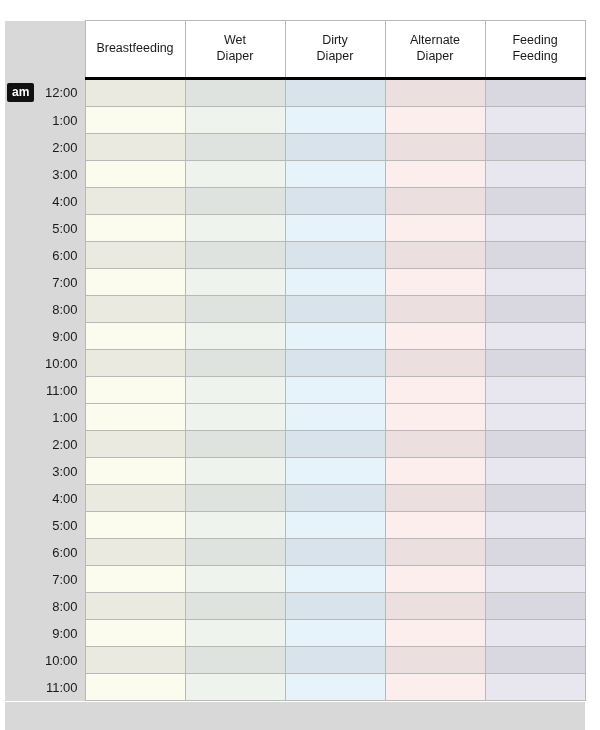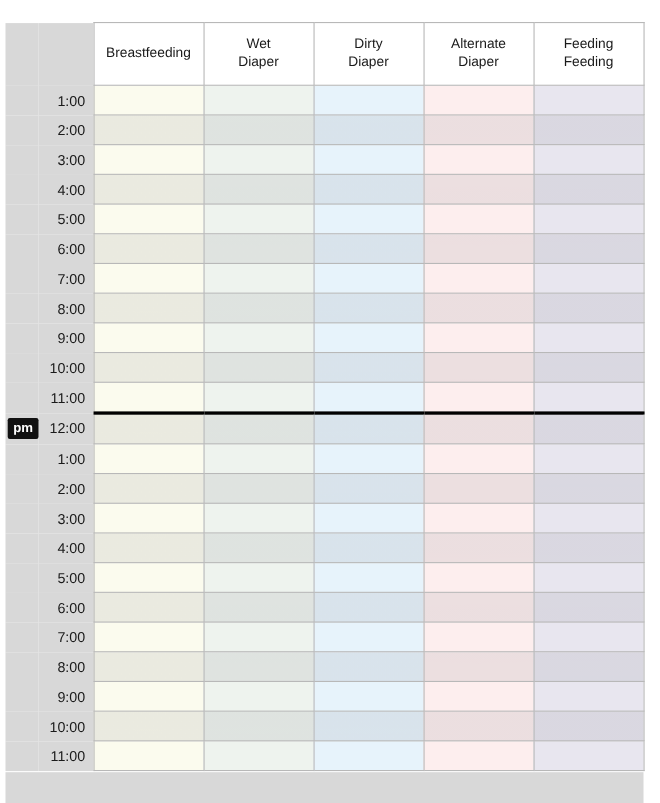--- a/index.html
+++ b/index.html
@@ -136,20 +136,29 @@
         <th class="blank-period"></th>
         <th class="blank-time"></th>
         <th><span>Breastfeeding</span></th>
         <th><span>Wet</span><br><span>Diaper</span></th>
         <th><span>Dirty</span><br><span>Diaper</span></th>
         <th><span>Alternate</span><br><span>Diaper</span></th>
         <th><span>Feeding</span><br><span>Feeding</span></th>
       </tr>
     </thead>
     <tbody id="tracker-body">
+        <tr class="hour-row major">
+          <td class="period"><span class="badge">am</span></td>
+          <td class="time">12:00</td>
+          <td class="cell" style="background: linear-gradient(rgba(120, 120, 130, 0.13), rgba(120, 120, 130, 0.13)) rgb(251, 251, 238);"></td>
+          <td class="cell" style="background: linear-gradient(rgba(120, 120, 130, 0.13), rgba(120, 120, 130, 0.13)) rgb(238, 243, 238);"></td>
+          <td class="cell" style="background: linear-gradient(rgba(120, 120, 130, 0.13), rgba(120, 120, 130, 0.13)) rgb(231, 243, 251);"></td>
+          <td class="cell" style="background: linear-gradient(rgba(120, 120, 130, 0.13), rgba(120, 120, 130, 0.13)) rgb(253, 238, 238);"></td>
+          <td class="cell" style="background: linear-gradient(rgba(120, 120, 130, 0.13), rgba(120, 120, 130, 0.13)) rgb(232, 230, 239);"></td>
+        </tr>
         <tr class="hour-row">
           <td class="period"></td>
           <td class="time">1:00</td>
           <td class="cell" style="background: rgb(251, 251, 238);"></td>
           <td class="cell" style="background: rgb(238, 243, 238);"></td>
           <td class="cell" style="background: rgb(231, 243, 251);"></td>
           <td class="cell" style="background: rgb(253, 238, 238);"></td>
           <td class="cell" style="background: rgb(232, 230, 239);"></td>
         </tr>
         <tr class="hour-row">
@@ -234,29 +243,20 @@
           <td class="cell" style="background: linear-gradient(rgba(120, 120, 130, 0.13), rgba(120, 120, 130, 0.13)) rgb(232, 230, 239);"></td>
         </tr>
         <tr class="hour-row">
           <td class="period"></td>
           <td class="time">11:00</td>
           <td class="cell" style="background: rgb(251, 251, 238);"></td>
           <td class="cell" style="background: rgb(238, 243, 238);"></td>
           <td class="cell" style="background: rgb(231, 243, 251);"></td>
           <td class="cell" style="background: rgb(253, 238, 238);"></td>
           <td class="cell" style="background: rgb(232, 230, 239);"></td>
-        </tr>
-        <tr class="hour-row major">
-          <td class="period"><span class="badge">pm</span></td>
-          <td class="time">12:00</td>
-          <td class="cell" style="background: linear-gradient(rgba(120, 120, 130, 0.13), rgba(120, 120, 130, 0.13)) rgb(251, 251, 238);"></td>
-          <td class="cell" style="background: linear-gradient(rgba(120, 120, 130, 0.13), rgba(120, 120, 130, 0.13)) rgb(238, 243, 238);"></td>
-          <td class="cell" style="background: linear-gradient(rgba(120, 120, 130, 0.13), rgba(120, 120, 130, 0.13)) rgb(231, 243, 251);"></td>
-          <td class="cell" style="background: linear-gradient(rgba(120, 120, 130, 0.13), rgba(120, 120, 130, 0.13)) rgb(253, 238, 238);"></td>
-          <td class="cell" style="background: linear-gradient(rgba(120, 120, 130, 0.13), rgba(120, 120, 130, 0.13)) rgb(232, 230, 239);"></td>
         </tr>
         <tr class="hour-row">
           <td class="period"></td>
           <td class="time">1:00</td>
           <td class="cell" style="background: rgb(251, 251, 238);"></td>
           <td class="cell" style="background: rgb(238, 243, 238);"></td>
           <td class="cell" style="background: rgb(231, 243, 251);"></td>
           <td class="cell" style="background: rgb(253, 238, 238);"></td>
           <td class="cell" style="background: rgb(232, 230, 239);"></td>
         </tr>

